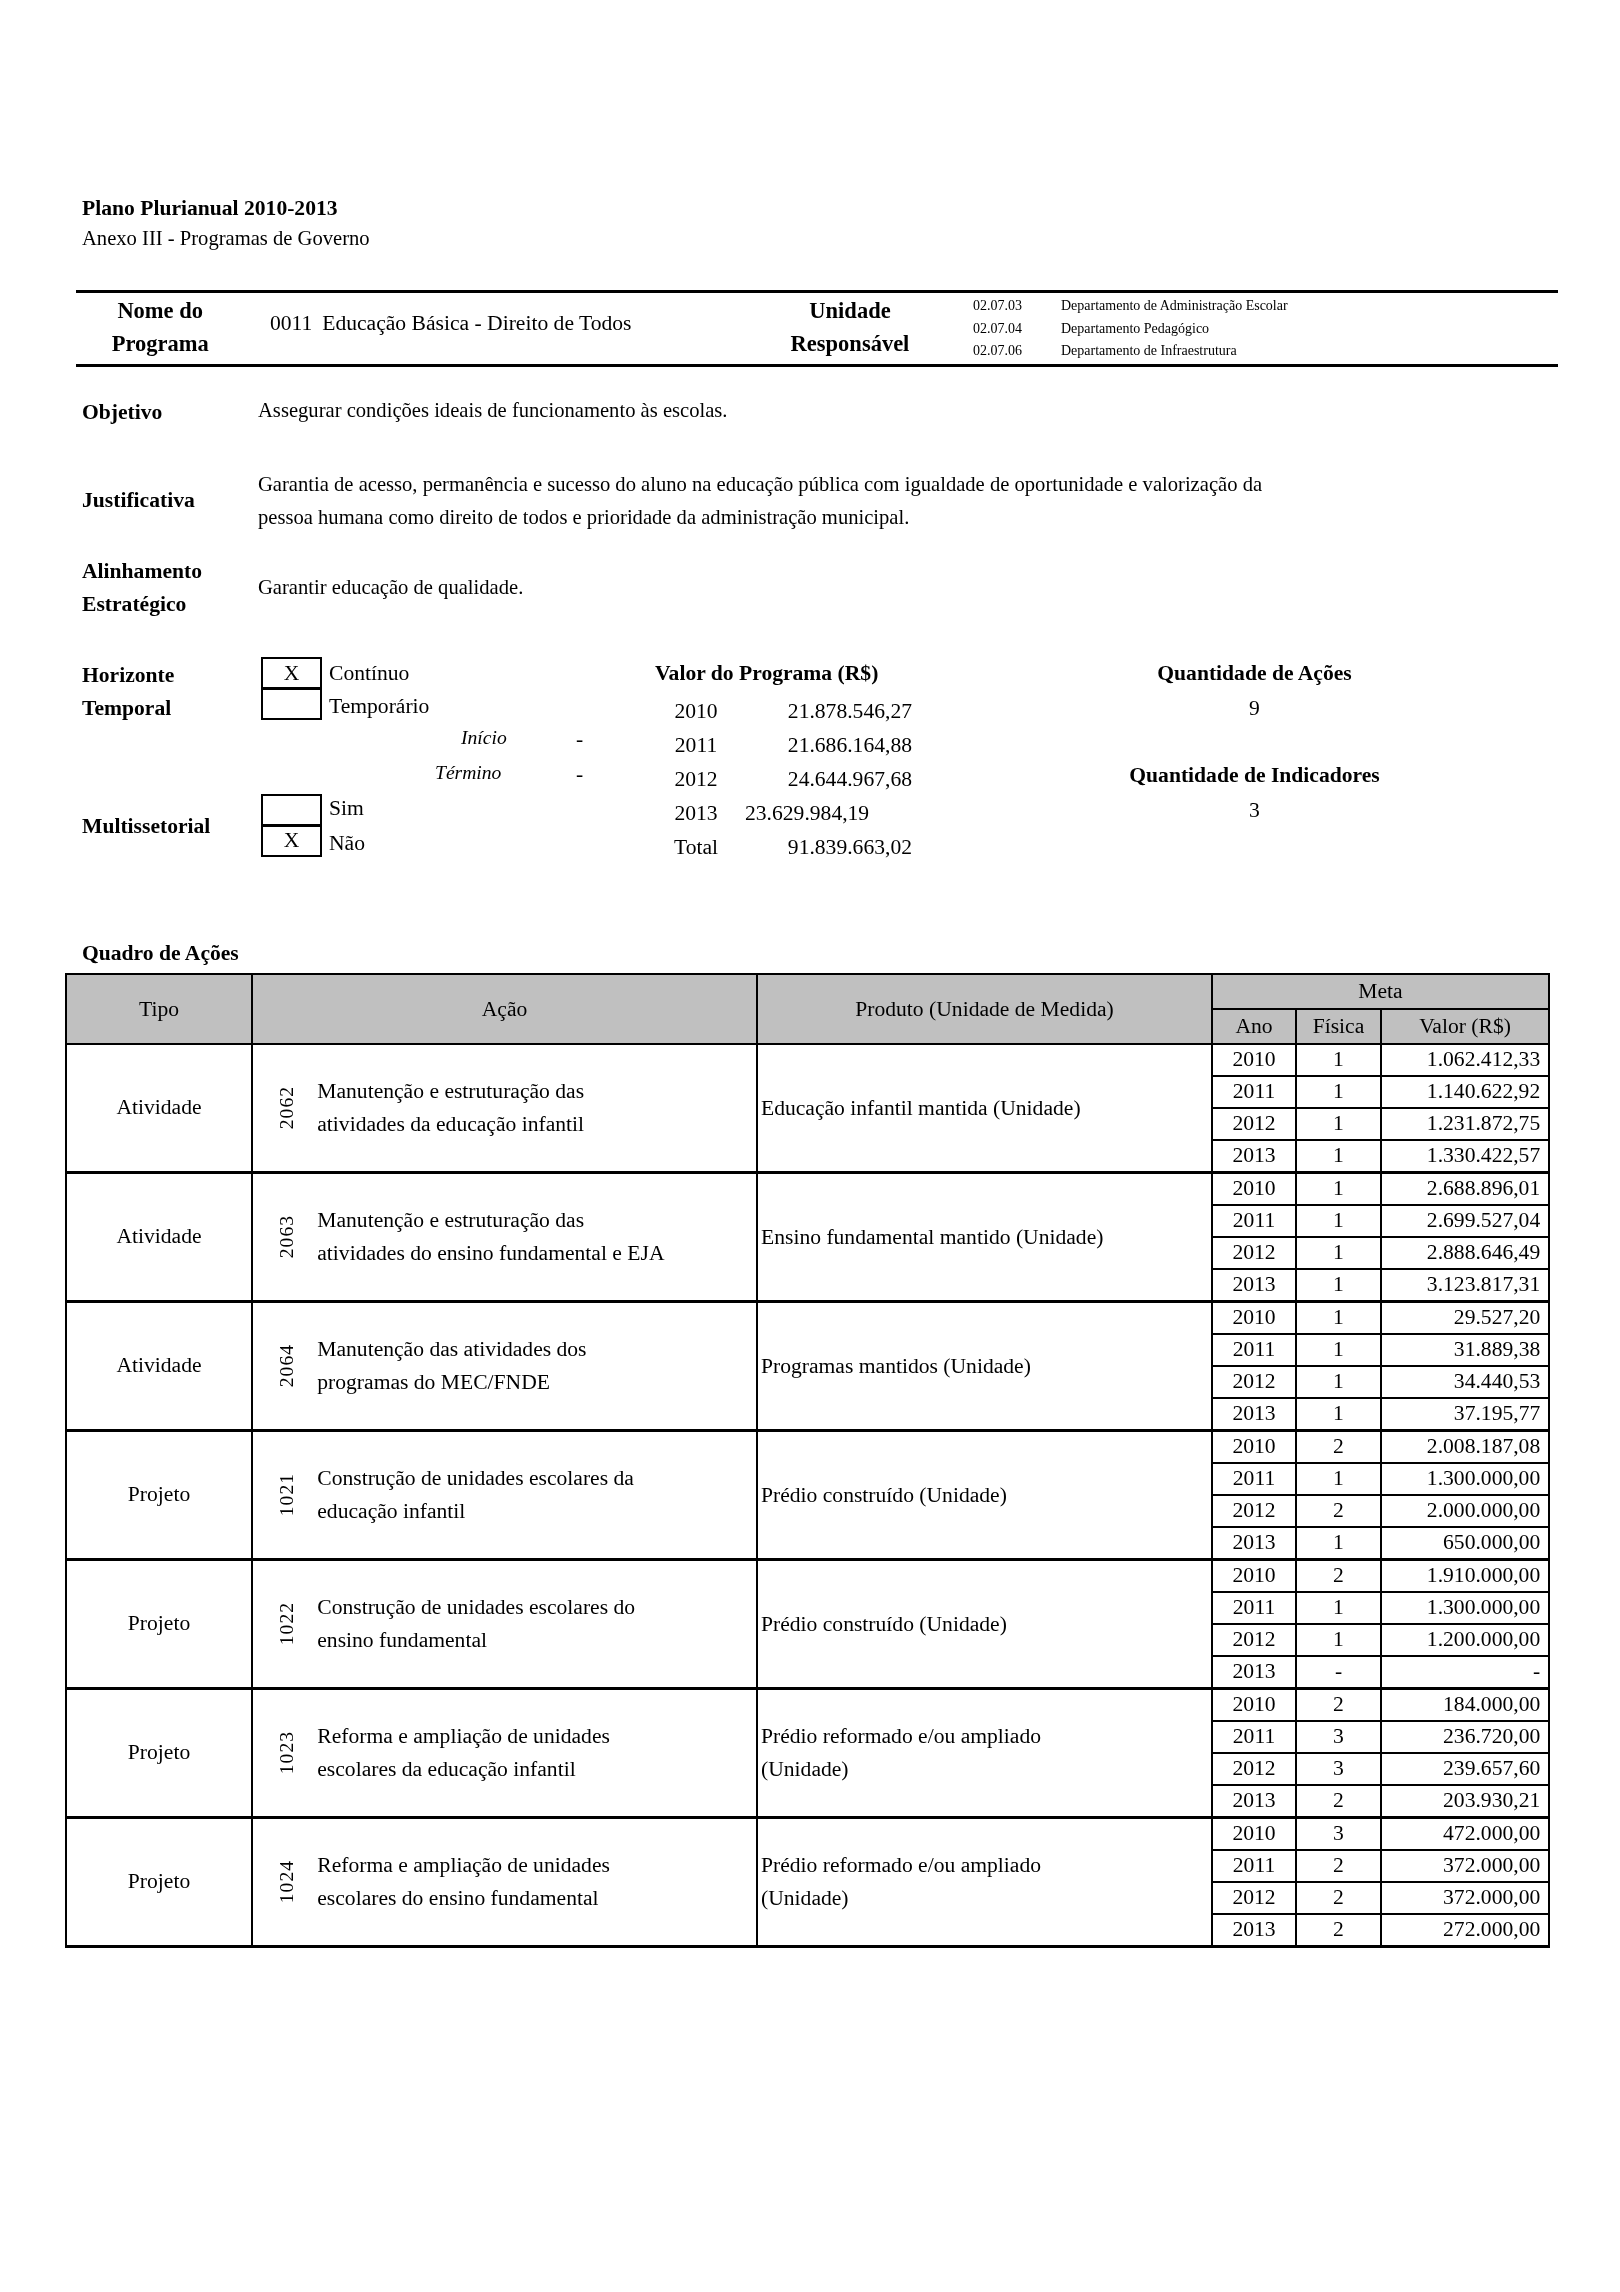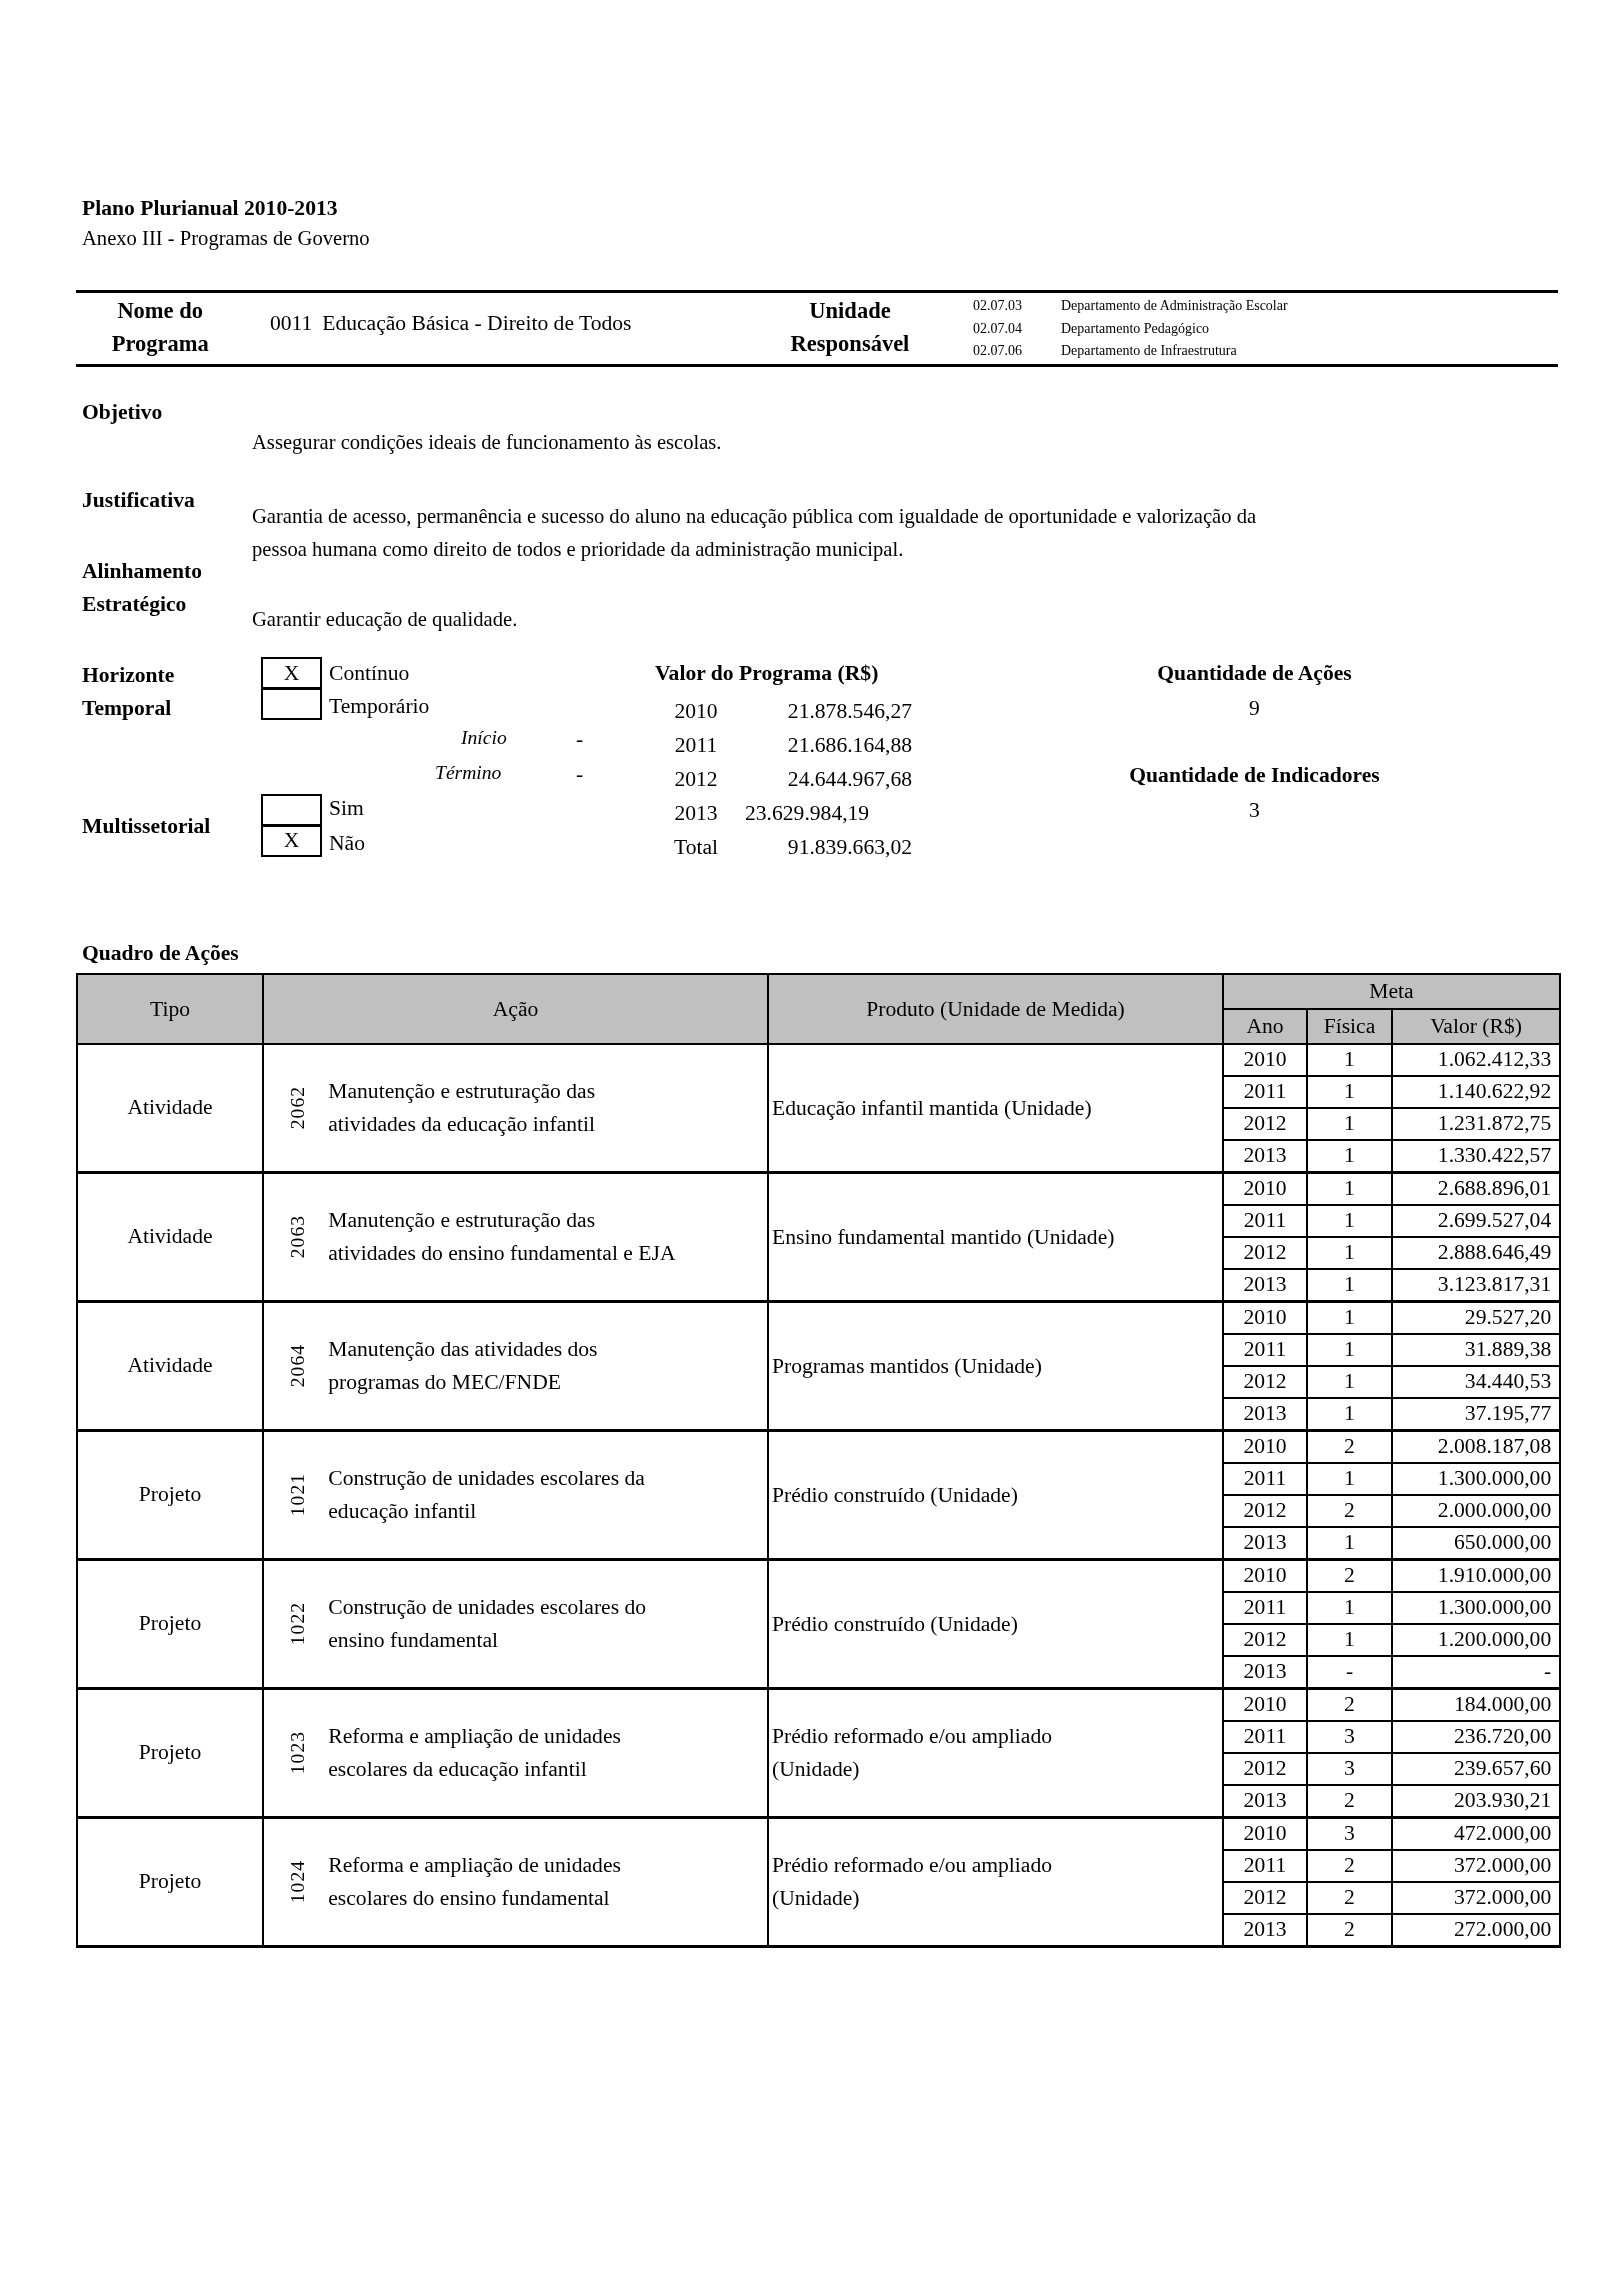--- a/index.html
+++ b/index.html
@@ -13,32 +13,32 @@
   .band .lbl { position: absolute; font-size: 22.5px; font-weight: bold; text-align: center; line-height: 33px; }
   .band .lbl-nome { left: 15.7px; top: 1px; width: 137px; }
   .band .prog { position: absolute; left: 194px; top: 17.6px; font-size: 21.6px; }
   .band .prog .code { margin-right: 9.8px; }
   .band .lbl-unid { left: 686px; top: 1px; width: 176px; }
   .band .units { position: absolute; left: 897px; top: 2px; font-size: 14px; line-height: 22.5px; }
   .band .units .u-code { display: inline-block; width: 88px; }
 
   
   .field-label { left: 82px; font-size: 21.6px; font-weight: bold; line-height: 33px; }
-  .field-text { left: 252px; font-size: 20.6px; line-height: 33px; width: 1284px; margin-top: 32px; }
+  .field-text { left: 258px; font-size: 20.6px; line-height: 33px; width: 1284px; }
 
   
   .box { width: 61px; height: 33px; border: 2.9px solid #000; box-sizing: border-box; text-align: center; font-size: 21.6px; line-height: 29px; }
   .opt-label { font-size: 21.6px; line-height: 33px; }
   .ital { font-style: italic; font-size: 19.6px; }
   .valor-head, .qty-head { font-size: 21.6px; font-weight: bold; }
   .num { font-size: 21.6px; }
 
   
   .qa-title { left: 82px; top: 941px; font-size: 21.6px; font-weight: bold; }
-  table.qa { position: absolute; left: 76px; top: 973px; width: 1483px; border-collapse: collapse; table-layout: fixed; font-size: 21.6px; border-radius: 16px; }
+  table.qa { position: absolute; left: 65px; top: 973px; width: 1483px; border-collapse: collapse; table-layout: fixed; font-size: 21.6px; border-radius: 16px; }
   table.qa th { background: #c0c0c0; font-weight: normal; border: 2.9px solid #000; padding: 0; height: 33px; }
   table.qa td { border: 2.9px solid #000; padding: 0; height: 30px; line-height: 27.4px; }
   table.qa td.c-tipo { text-align: center; border-bottom-width: 3.9px; }
   table.qa td.c-acao { border-bottom-width: 3.9px; }
   table.qa td.c-prod { border-bottom-width: 3.9px; padding-left: 3px; margin-left: 40px; }
   table.qa td.c-ano, table.qa td.c-fis { text-align: center; font-size: 21.6px; }
   table.qa td.c-val { text-align: right; padding-right: 7.8px; }
   tr.grp-end td { border-bottom-width: 3.9px; }
   .acao-wrap { display: flex; align-items: center; height: 100%; }
   .acao-code { writing-mode: vertical-rl; transform: rotate(180deg); font-size: 19.6px; letter-spacing: 1px; width: 29px; margin-left: 19.6px; margin-right: 15.7px; text-align: center; }

